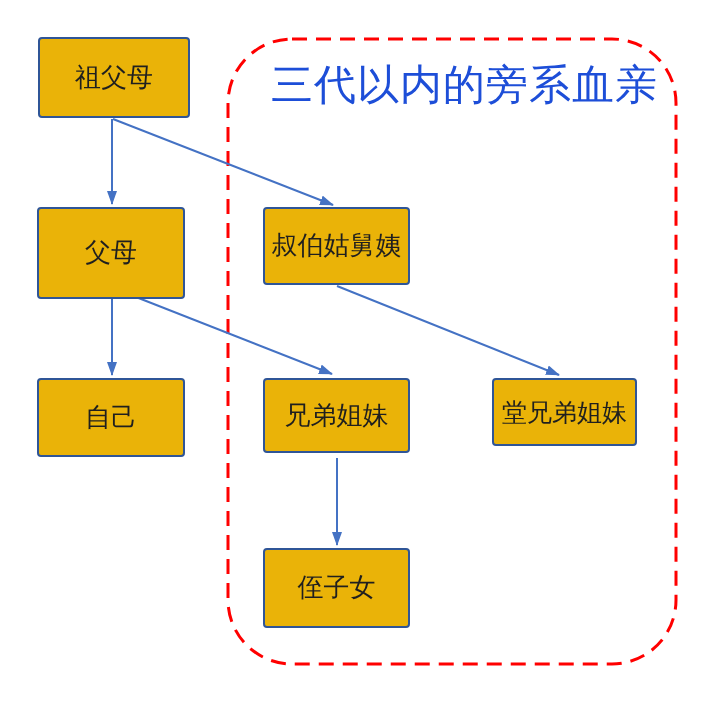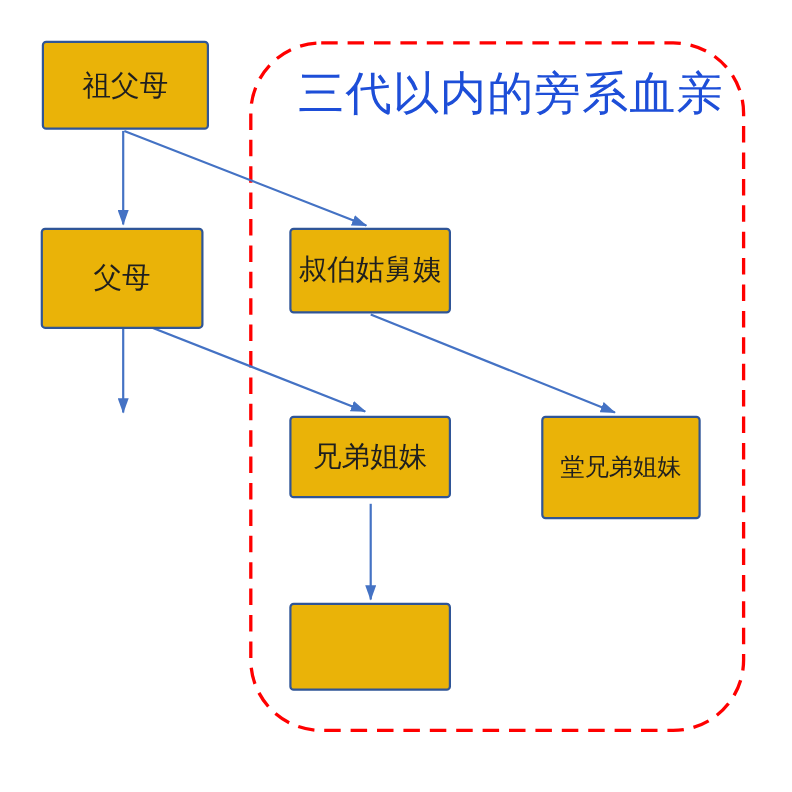--- a/index.html
+++ b/index.html
@@ -38,21 +38,21 @@
     text-align: center;
     white-space: nowrap;
   }
   .node span { display: block; }
 
   #node-grandparents { left: 38px;  top: 37px;  width: 152px; height: 81px; }
   #node-parents      { left: 37px;  top: 207px; width: 148px; height: 92px; }
   #node-uncles       { left: 263px; top: 207px; width: 147px; height: 78px; }
   #node-self         { left: 37px;  top: 378px; width: 148px; height: 79px; }
   #node-siblings     { left: 263px; top: 378px; width: 147px; height: 75px; }
-  #node-cousins      { left: 492px; top: 378px; width: 145px; height: 94px; font-size: 22px; }
+  #node-cousins      { left: 492px; top: 378px; width: 145px; height: 68px; font-size: 25px; }
   #node-nephews      { left: 263px; top: 548px; width: 147px; height: 80px; }
 
   #diagram-title {
     position: absolute;
     left: 256px;
     top: 62px;
     width: 402px;
     font-size: 42px;
     line-height: 46px;
     color: #1d4ed8;
@@ -95,25 +95,29 @@
   </div>
 
   <div class="node" id="node-parents">
     <span>父母</span>
   </div>
 
   <div class="node" id="node-uncles">
     <span>叔伯姑舅姨</span>
   </div>
 
+  <div class="node" id="node-self">
+    <span>自己</span>
+  </div>
 
   <div class="node" id="node-siblings">
     <span>兄弟姐妹</span>
   </div>
 
   <div class="node" id="node-cousins">
     <span>堂兄弟姐妹</span>
   </div>
 
   <div class="node" id="node-nephews">
+    <span>侄子女</span>
   </div>
 
 </div>
 
 </body></html>

